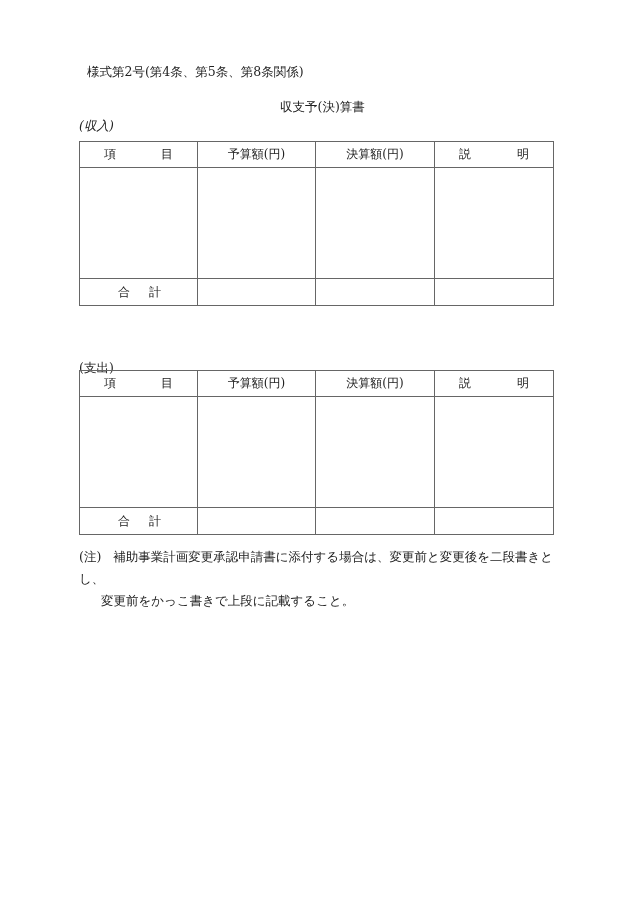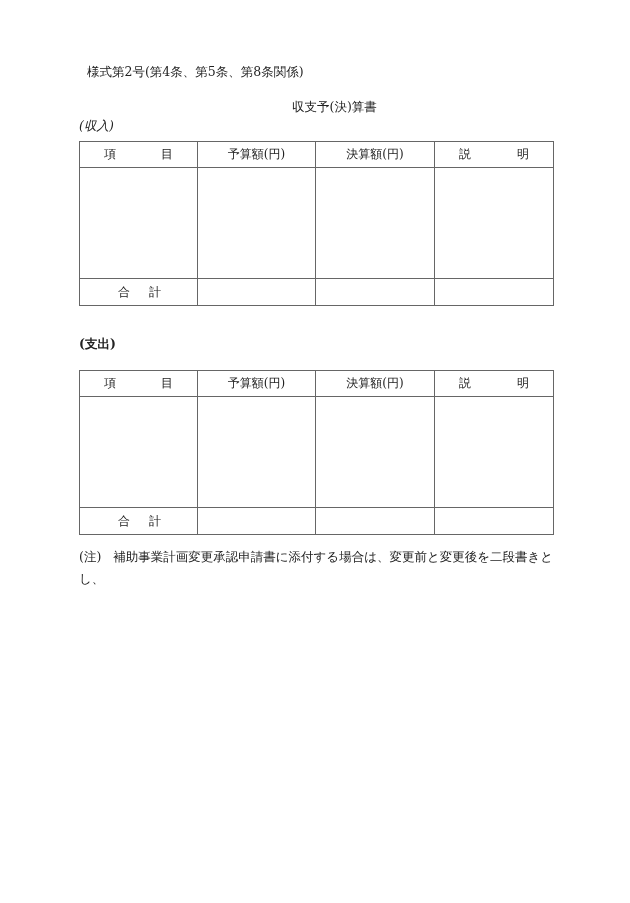--- a/index.html
+++ b/index.html
@@ -11,24 +11,24 @@
       width: 630px;
       height: 903px;
       position: relative;
       font-family: "DejaVu Serif", "Liberation Serif", serif;
       color: #222222;
       font-size: 12px;
       overflow: hidden;
     }
     .abs { position: absolute; white-space: nowrap; }
     .form-number { left: 79px; top: 64px; font-size: 12.5px; margin-left: 8px; }
-    .doc-title { left: 292px; top: 99px; font-size: 12.5px; }
+    .doc-title { left: 280px; top: 99px; font-size: 12.5px; }
     .section-label { left: 79px; font-size: 12.5px; }
     .section-income { top: 118px; font-style: italic; }
-    .section-expense { top: 336px; font-weight: bold; }
+    .section-expense { top: 360px; }
 
     table.budget {
       position: absolute;
       left: 79px;
       width: 474px;
       border-collapse: collapse;
       table-layout: fixed;
     }
     table.budget td, table.budget th {
       border: 1.5px solid #666666;
@@ -158,13 +158,14 @@
     <td></td>
     <td></td>
   </tr>
 </tbody>
   </table>
 
 <div class="abs note">
   <div>
     <span class="note-prefix">(注)</span><span>補助事業計画変更承認申請書に添付する場合は、変更前と変更後を二段書きとし、</span>
   </div>
+  <div class="note-line2">変更前をかっこ書きで上段に記載すること。</div>
 </div>
 
 </body></html>

